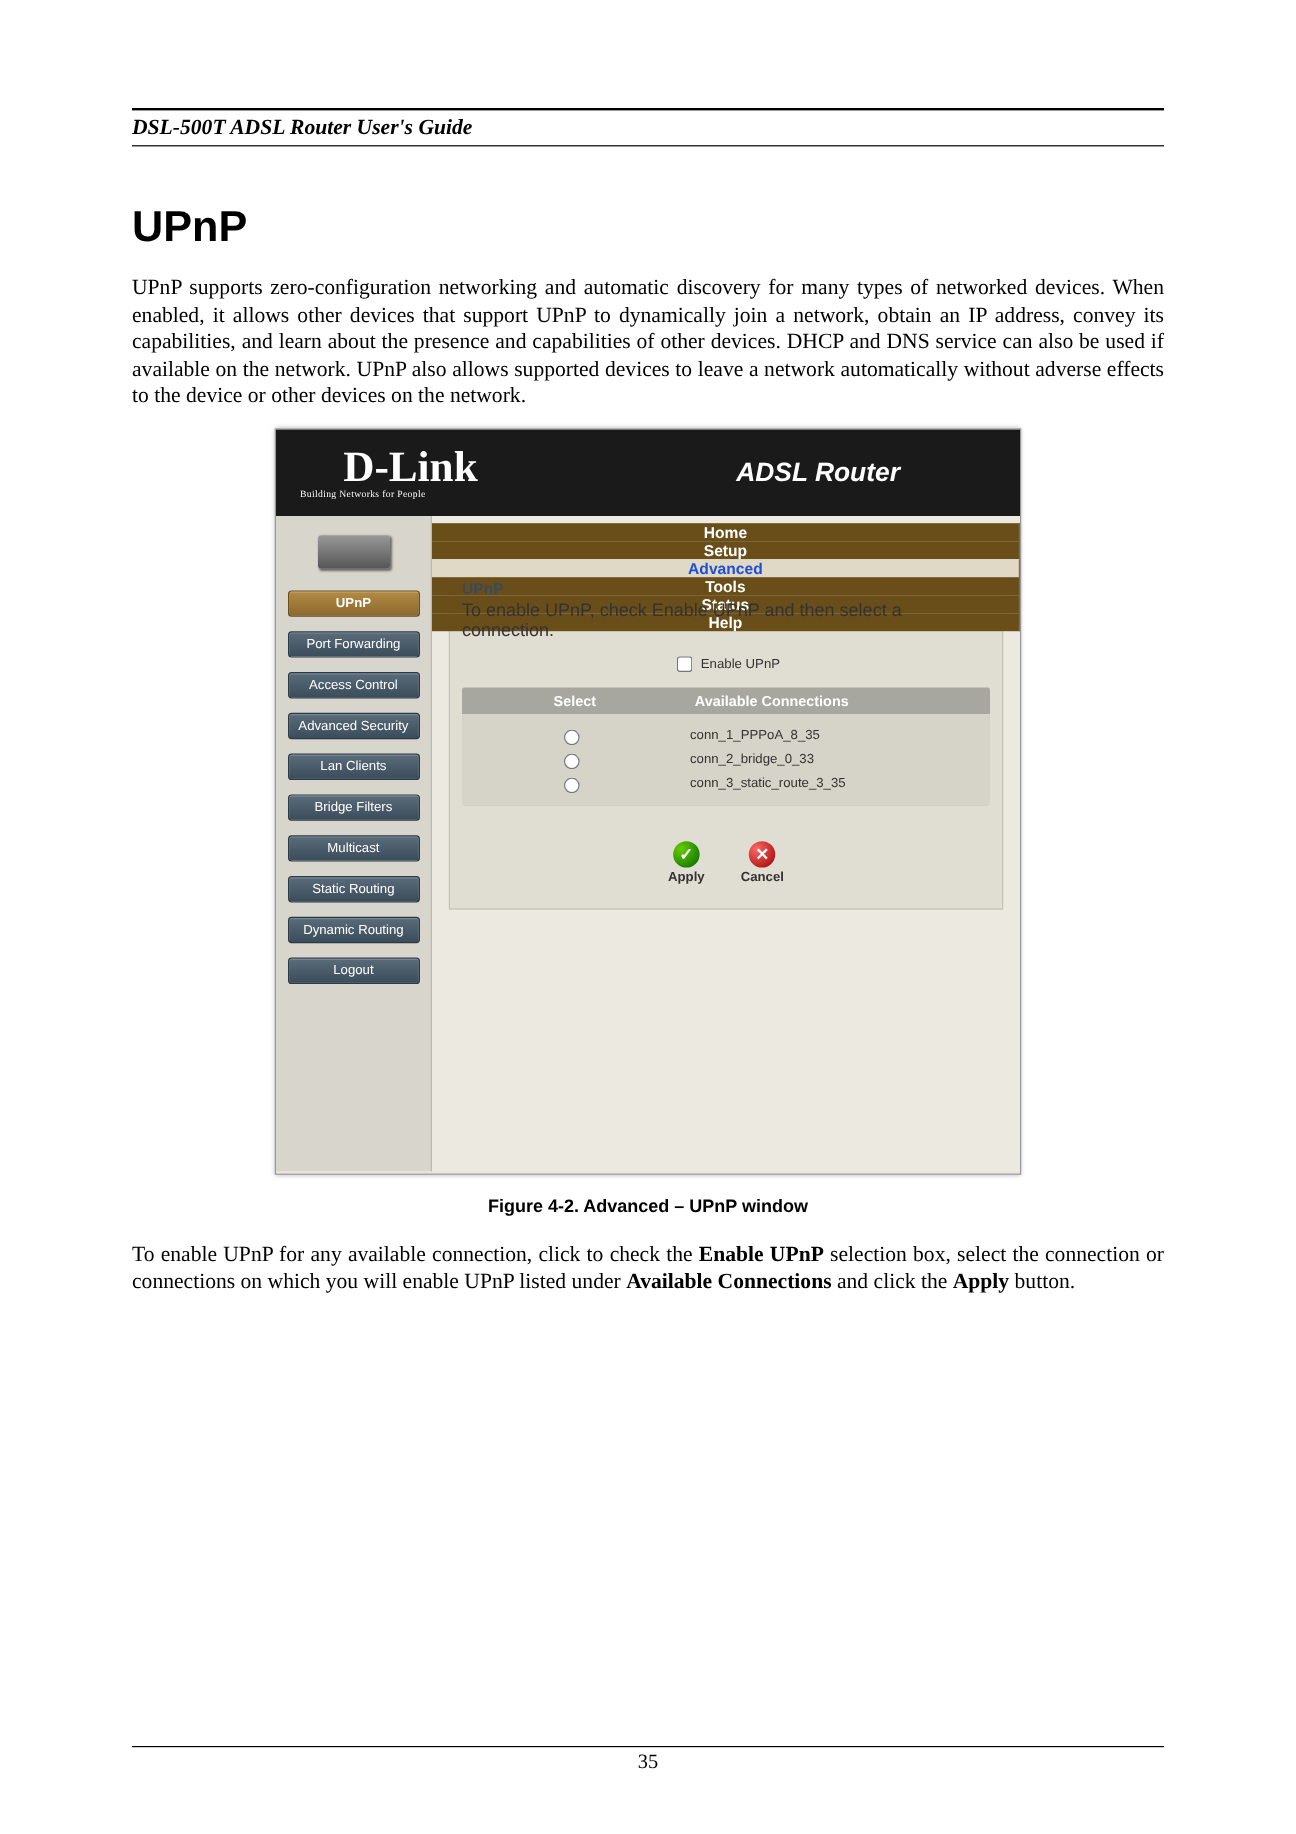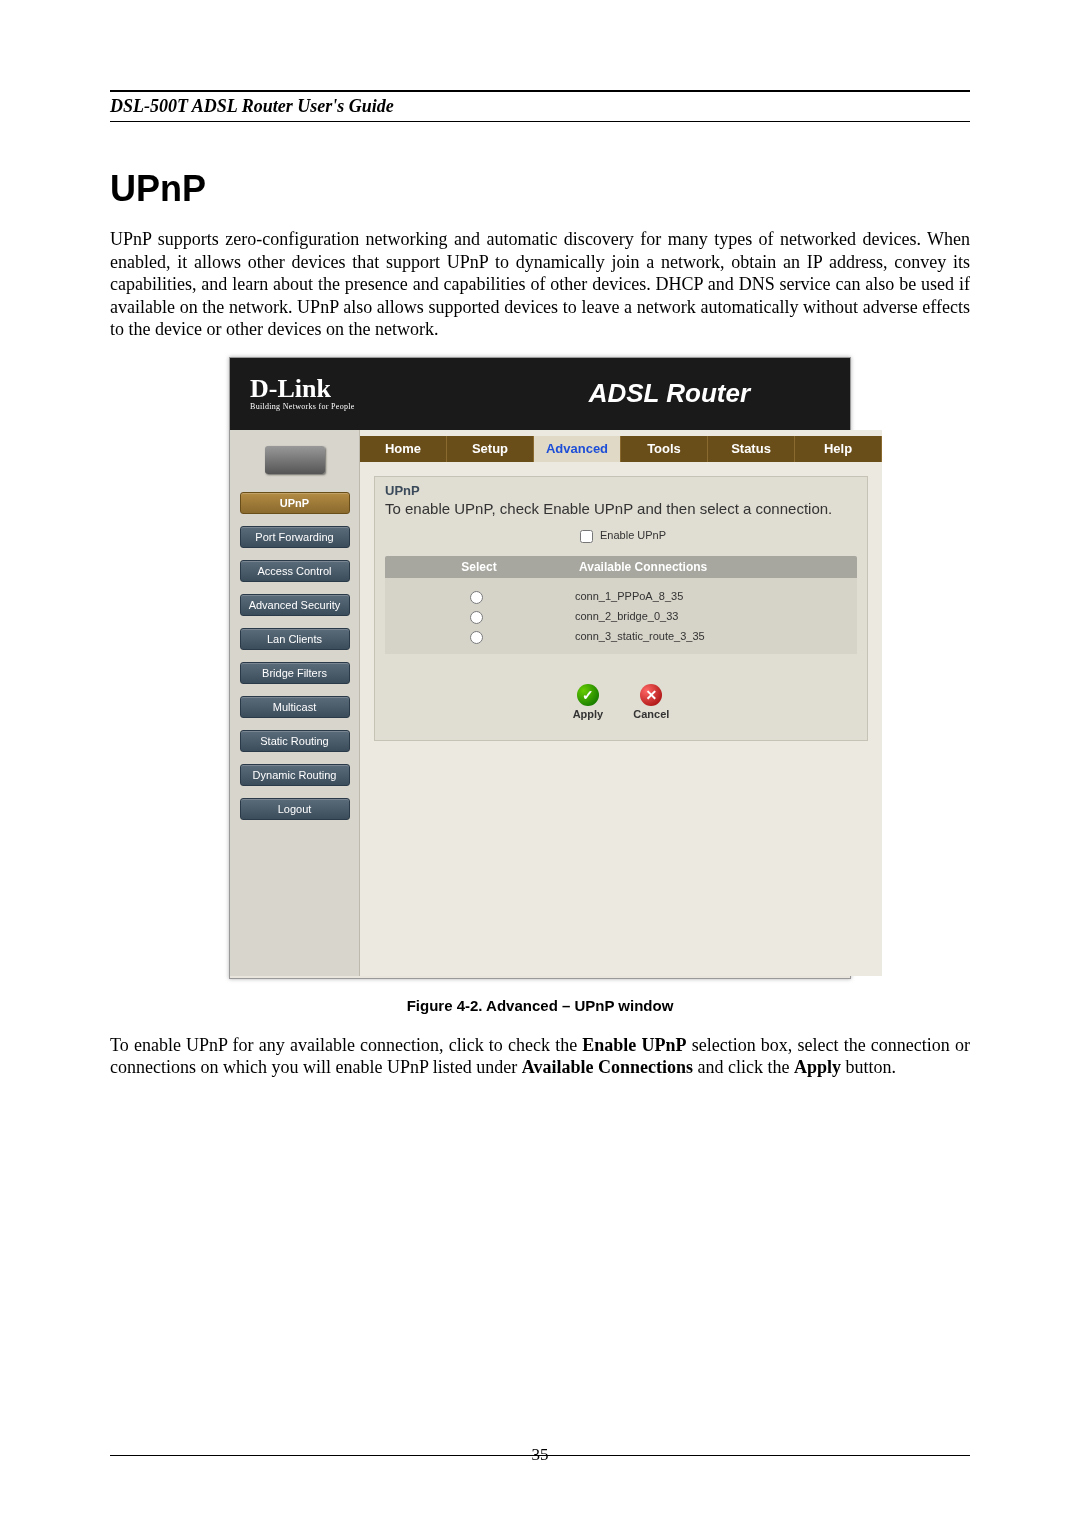--- a/index.html
+++ b/index.html
@@ -64,32 +64,33 @@
     align-items: center;
     justify-content: space-between;
     padding: 0 20px;
   }
   .dlink-logo {
     color: #fff;
   }
   .dlink-big {
     font-family: "Times New Roman", serif;
     font-weight: bold;
-    font-size: 26px;
+    font-size: 36px;
     line-height: 1;
+    margin-left: 36px;
   }
   .dlink-small {
     font-size: 8px;
     letter-spacing: 0.3px;
   }
   .adsl-router {
     color: #fff;
     font-family: Arial, sans-serif;
     font-weight: bold;
-    font-size: 26px;
+    font-size: 22px;
     font-style: italic;
     padding-right: 80px;
   }
   .shot-body {
     display: flex;
     height: 546px;
   }
   .sidebar {
     width: 130px;
     flex: 0 0 130px;
@@ -129,20 +130,21 @@
   }
   .main-area {
     flex: 1;
     background: #ece9e0;
     position: relative;
   }
   .tabbar {
     display: flex;
     height: 26px;
     margin-top: 6px;
+    flex-direction: column;
   }
   .tab {
     flex: 0 0 auto;
     min-width: 70px;
     padding: 0 8px;
     font-family: Arial, sans-serif;
     font-size: 13px;
     font-weight: bold;
     color: #fff;
     background: #6a4e1a;
@@ -244,21 +246,21 @@
     position: absolute;
     left: 110px;
     right: 110px;
     bottom: 72px;
     border-top: 1px solid #000;
   }
   .page-no {
     position: absolute;
     left: 0;
     right: 0;
-    bottom: 63px;
+    bottom: 50px;
     text-align: center;
     font-size: 17px;
   }
   .bold { font-weight: bold; }
 </style>
 </head>
 <body>
 
 <div class="page">
 

